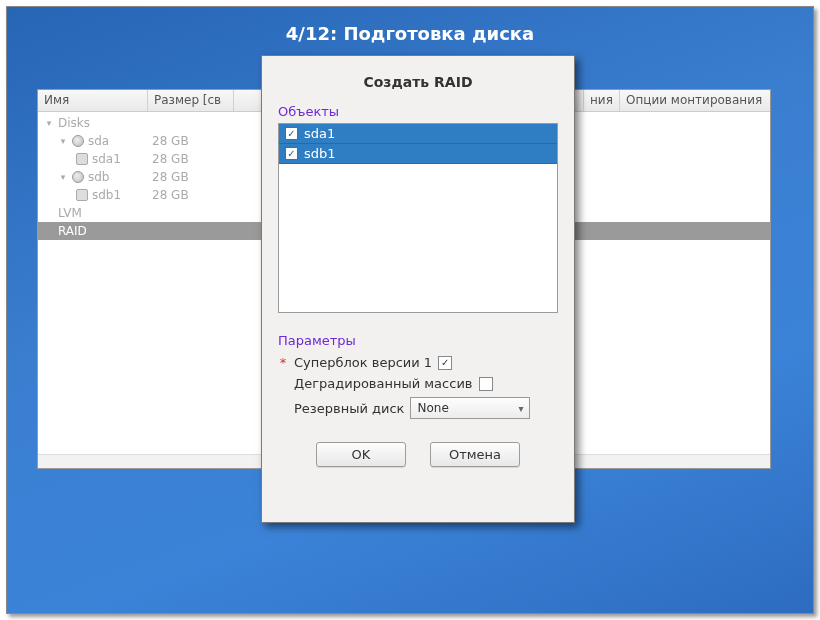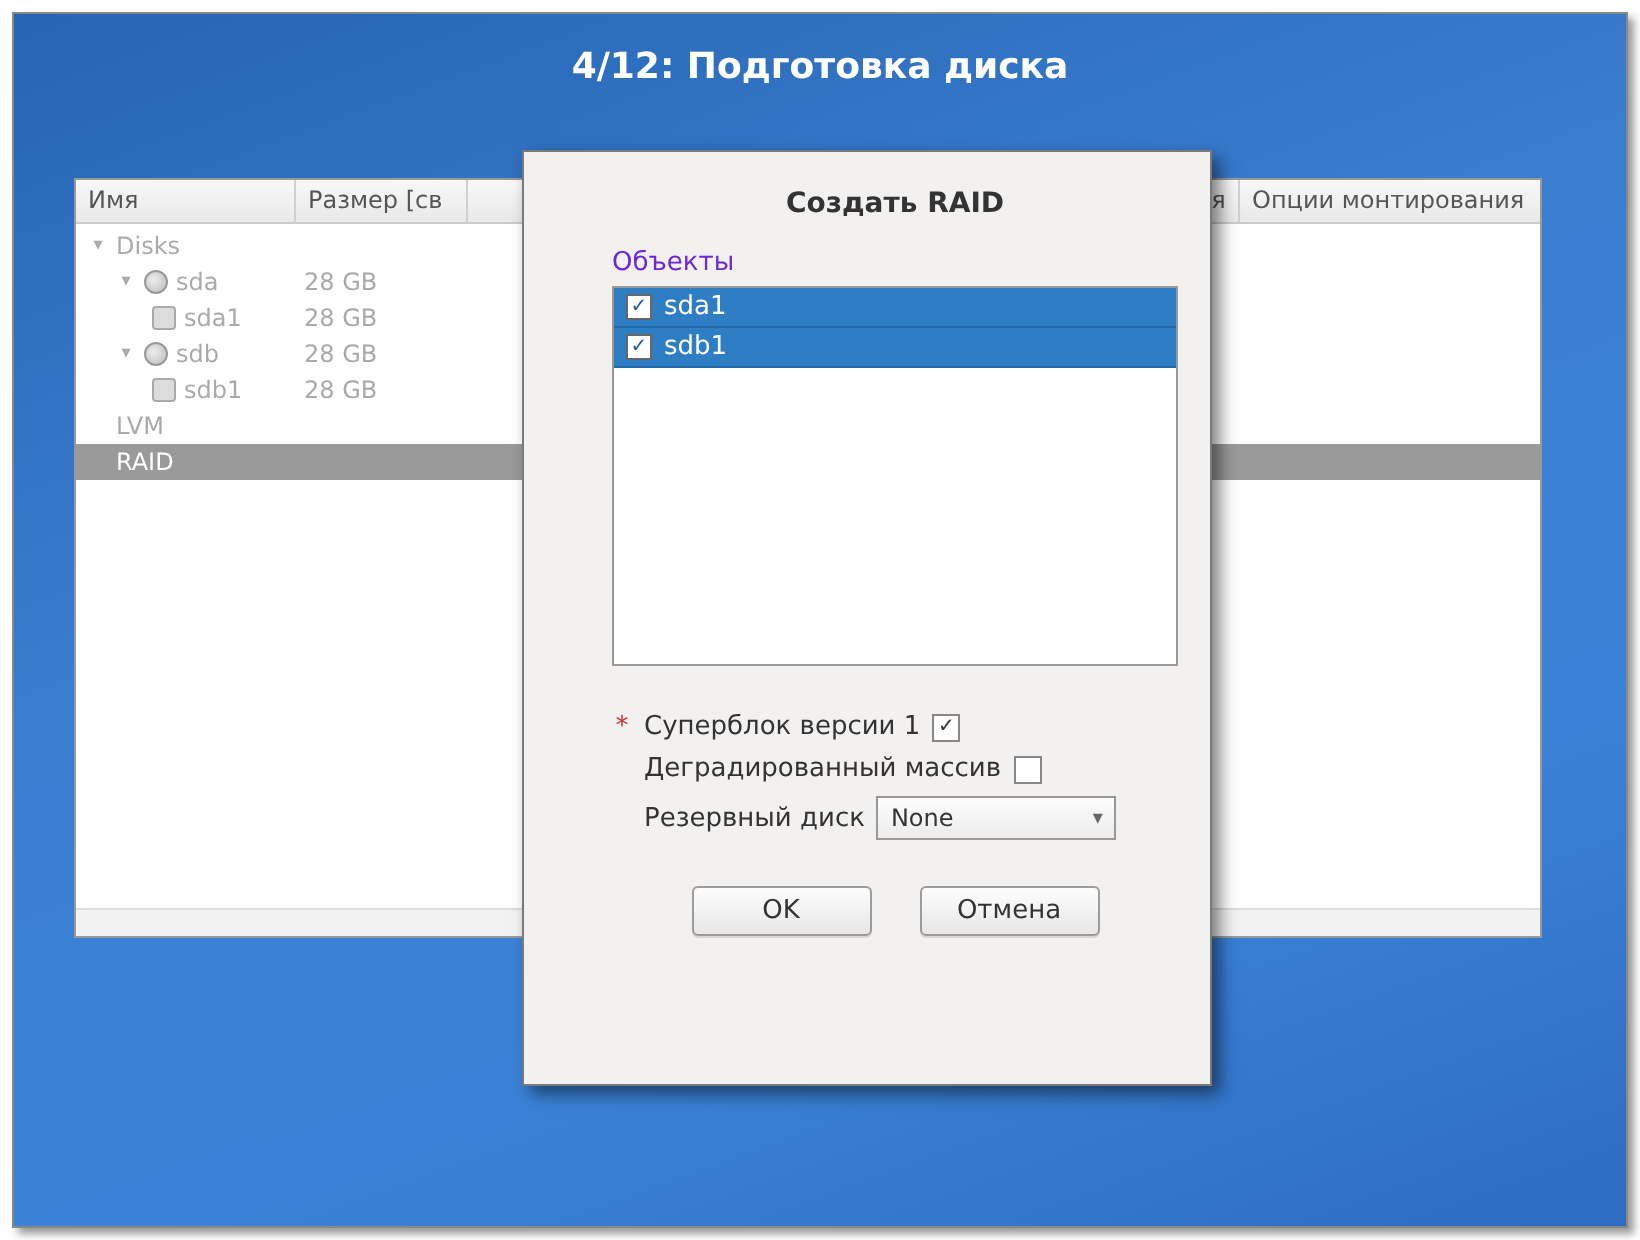--- a/index.html
+++ b/index.html
@@ -75,26 +75,25 @@
     background: #9a9a9a; color: #fff;
   }
   .row.raid .cell-name { color: #fff; }
   .scroll-strip {
     position: absolute; left: 0; right: 0; bottom: 0;
     height: 14px; background: #f2f2f2; border-top: 1px solid #ddd;
   }
   
   .dialog {
     position: absolute;
-    left: 254px; top: 68px;
-    width: 345px; height: 468px;
+    left: 254px; top: 48px;
+    width: 314px; height: 468px;
     background: #f2f1f0;
     border: 1px solid #7a7a7a;
     box-shadow: 4px 4px 8px rgba(0,0,0,0.5);
-    padding-left: 28px;
   }
   .dlg-title {
     text-align: center;
     font-weight: bold;
     font-size: 14px;
     color: #333;
     padding: 18px 0 14px;
   }
   .dlg-label {
     font-size: 13px; color: #6d28d9;
@@ -268,20 +267,21 @@
       <div class="listitem">
         <span class="chk">✓</span>
         <span>sda1</span>
       </div>
       <div class="listitem">
         <span class="chk">✓</span>
         <span>sdb1</span>
       </div>
     </div>
     <div class="params">
+      <div class="dlg-label" style="padding-left:0">Параметры</div>
       <div class="param-row">
         <span class="req">*</span>
         <span>Суперблок версии 1</span>
         <span class="small-chk">✓</span>
       </div>
       <div class="param-row">
         <span class="spacer10"></span>
         <span>Деградированный массив</span>
         <span class="small-chk"></span>
       </div>

